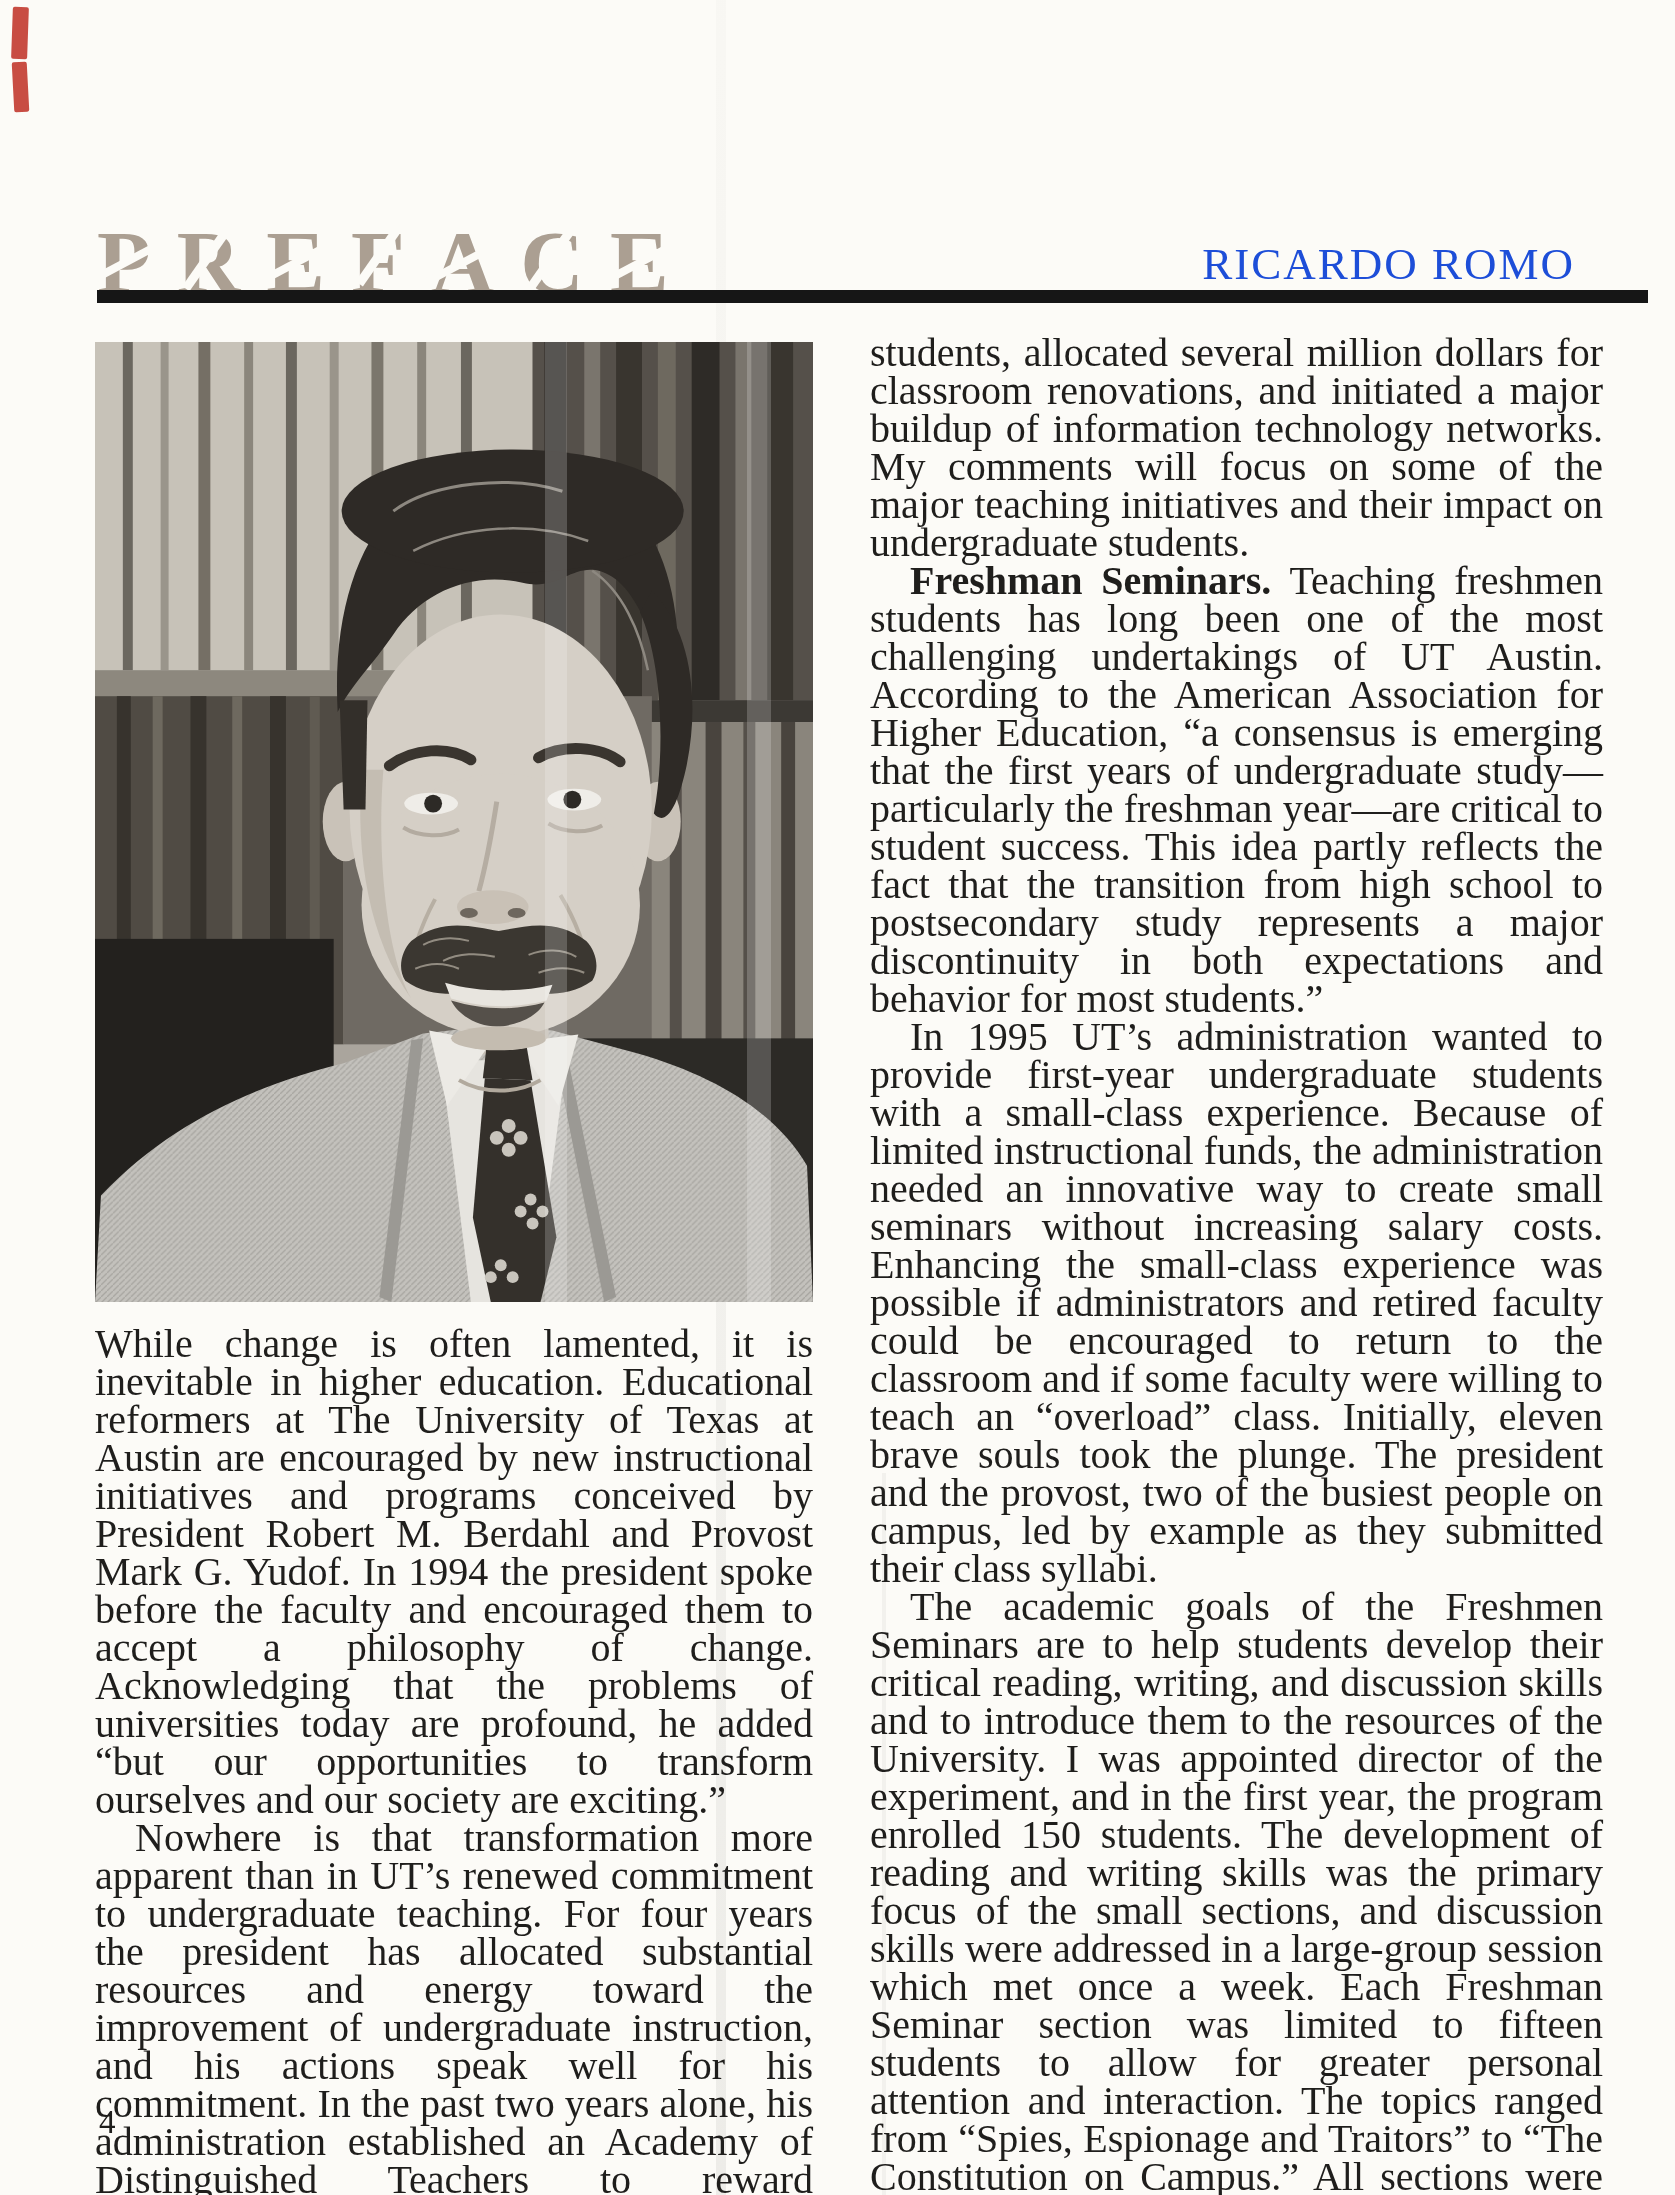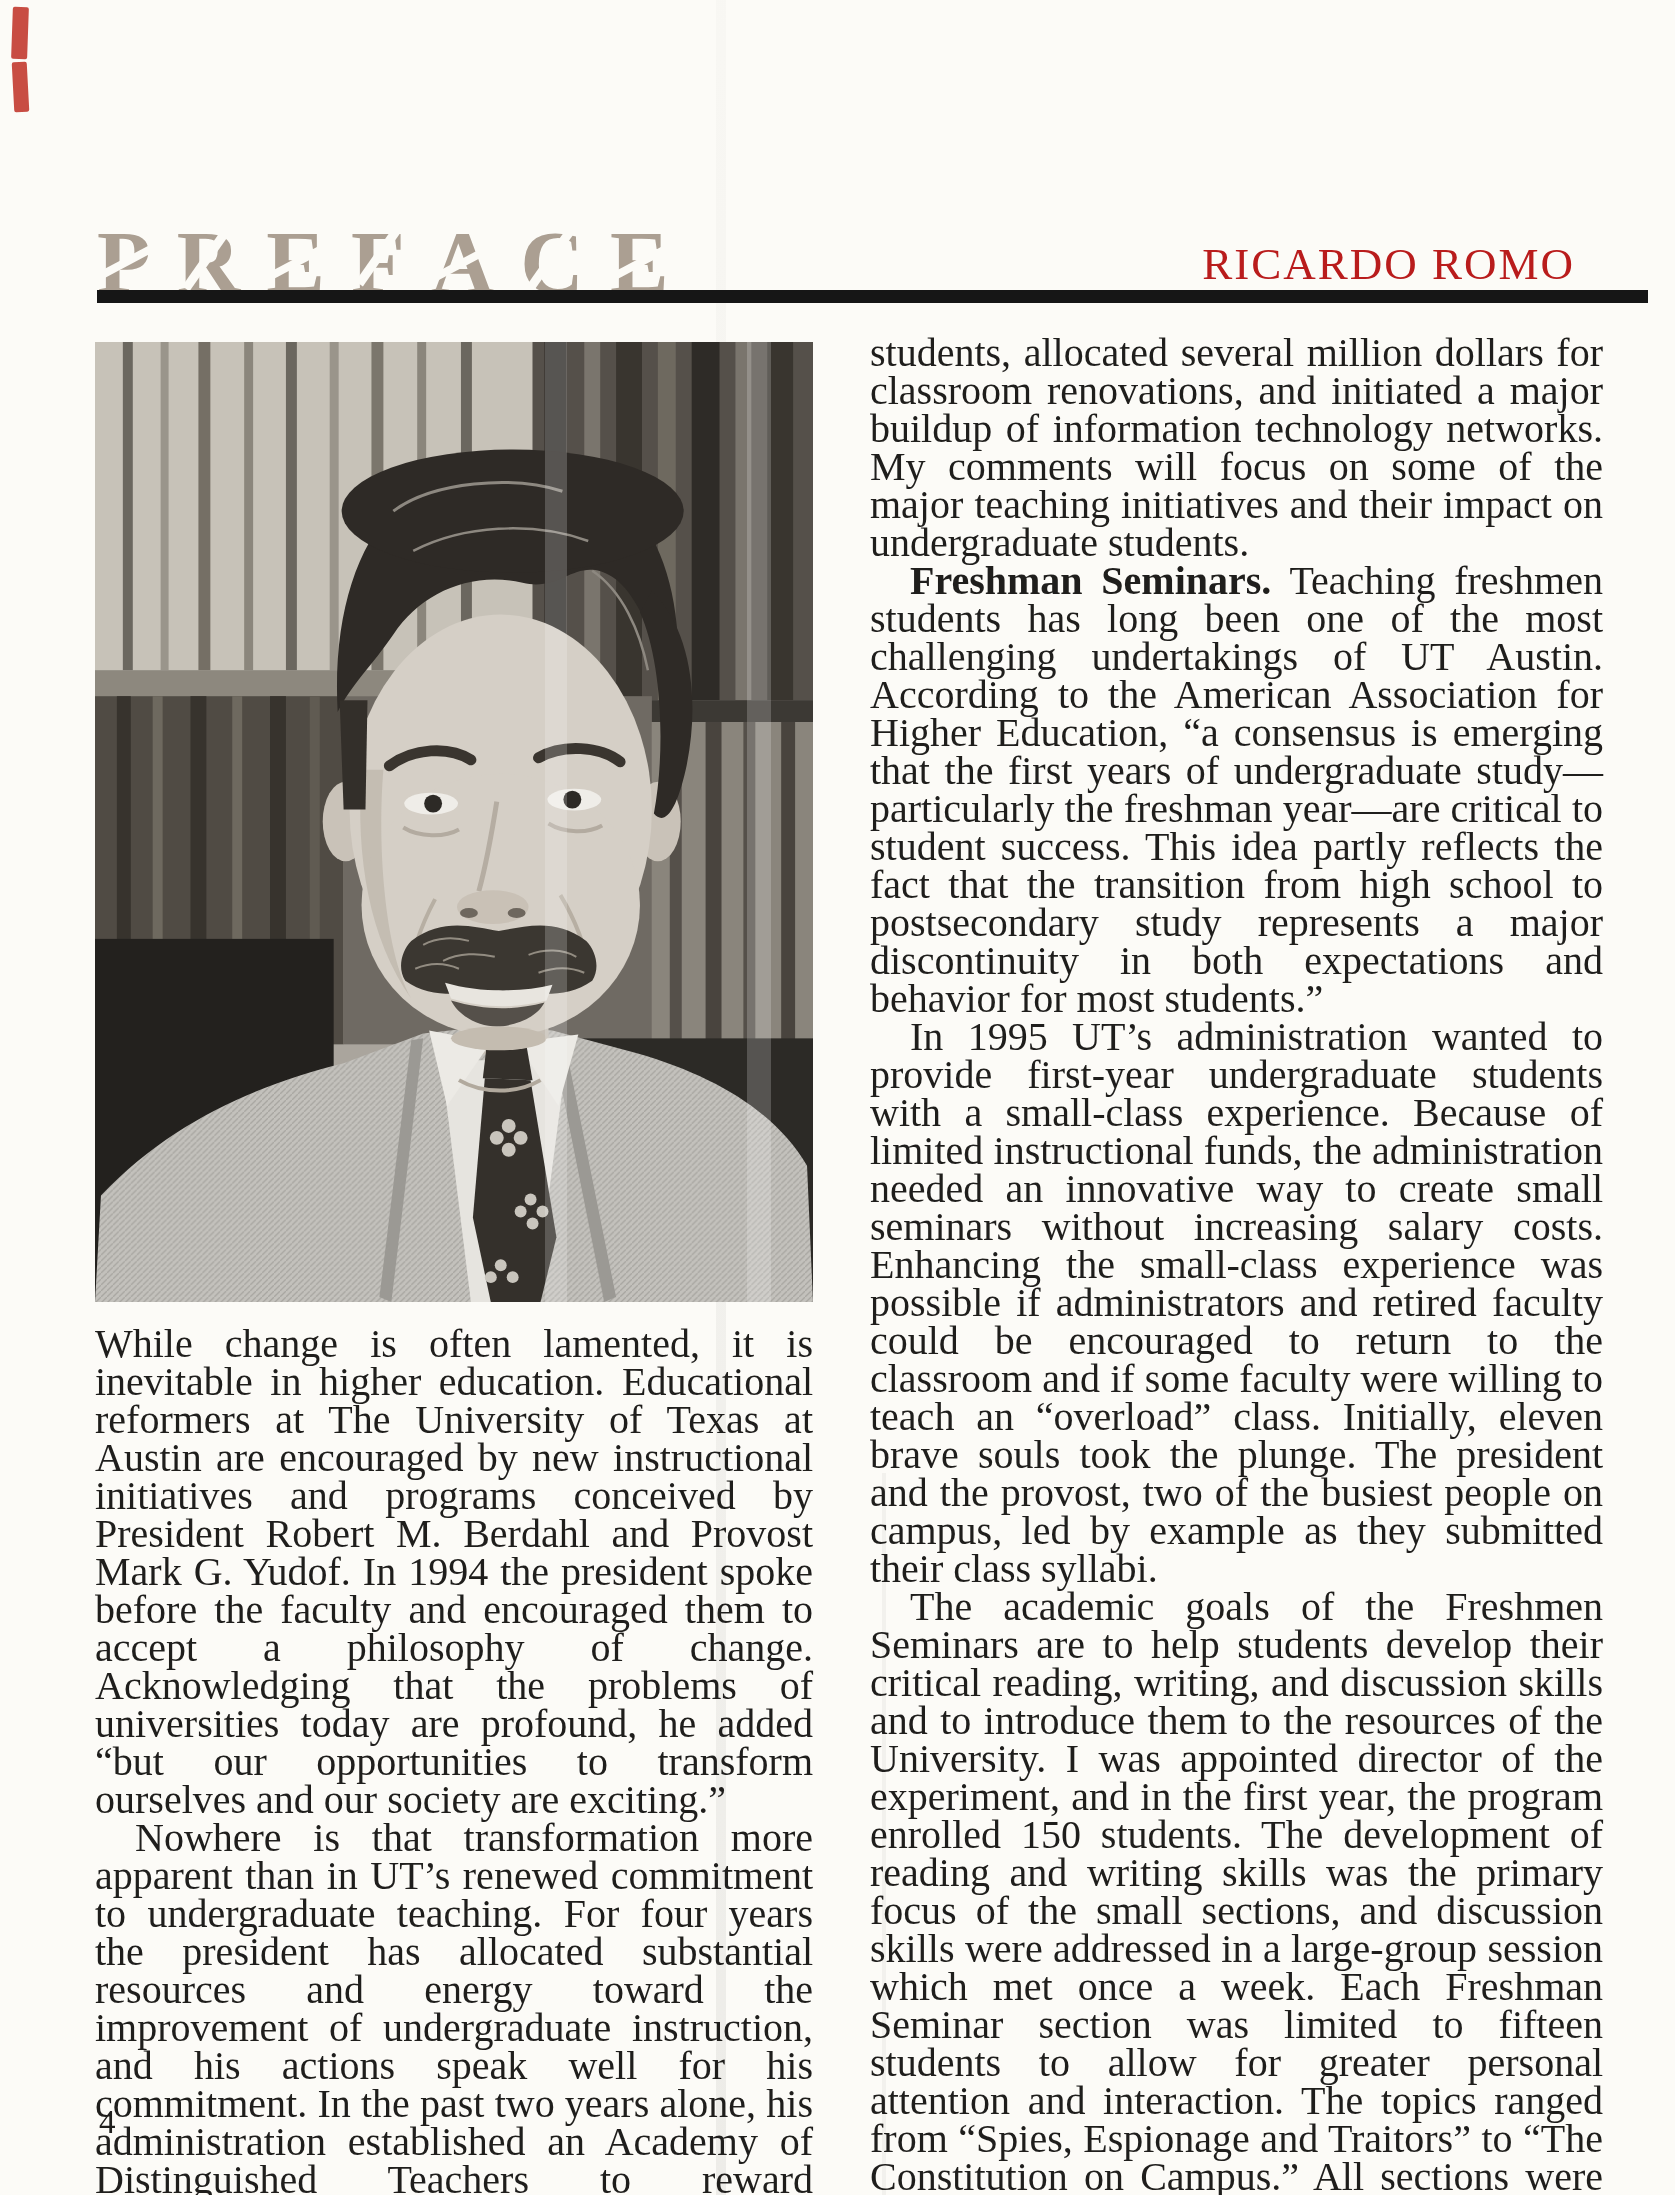--- a/index.html
+++ b/index.html
@@ -26,21 +26,21 @@
     font-size:88px;line-height:1;
   }
   .deco-letter{position:relative;color:#ab9f92;}
   .deco-letter::after{
     content:"";position:absolute;left:-12%;top:46%;width:124%;height:8px;
     background:#fcfbf7;transform:rotate(-28deg);
   }
   .deco-letter:nth-child(even)::after{top:38%;transform:rotate(-55deg);height:9px;}
   .author-name{
     position:absolute;top:242px;right:101px;
-    font-size:45px;letter-spacing:2px;color:#b91c1c;line-height:1;
+    font-size:45px;letter-spacing:2px;color:#1d4ed8;line-height:1;
   }
   .header-rule{position:absolute;left:97px;top:290px;width:1551px;height:13px;background:#161616;}
   
   .photo{position:absolute;left:95px;top:342px;width:718px;height:960px;background:#aaa59d;}
   .photo svg{display:block;width:100%;height:100%;}
   .scan-stripe{position:absolute;top:0;height:100%;background:#ffffff;opacity:.2;}
   .stripe-1{left:450px;width:22px;}
   .stripe-2{left:652px;width:24px;}
   
   .col{position:absolute;font-size:40px;line-height:38px;text-align:justify;}

